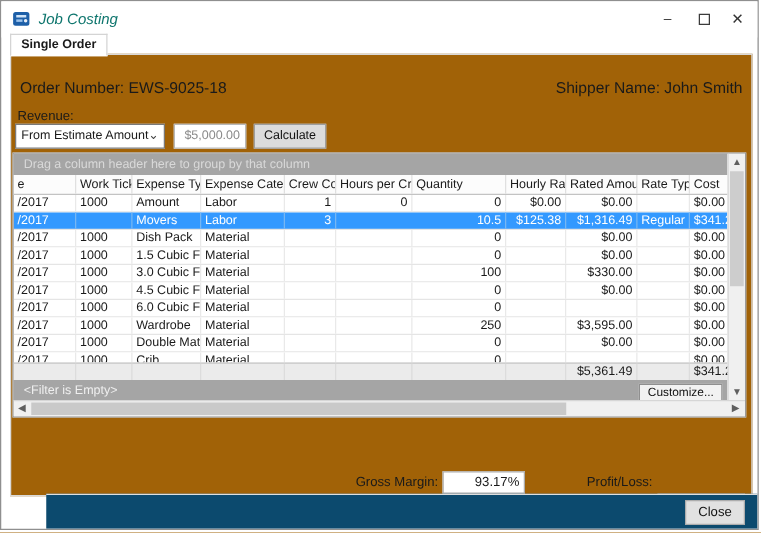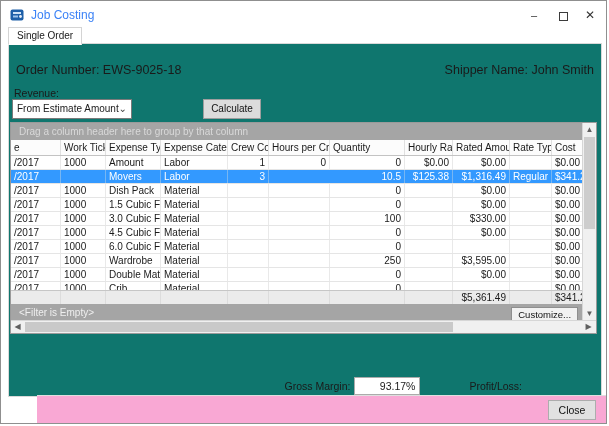--- a/index.html
+++ b/index.html
@@ -3,36 +3,36 @@
 <meta charset="utf-8">
 <style>
   html,body{margin:0;padding:0;background:#ffffff;}
   *{box-sizing:border-box;}
   .dialog{position:relative;width:607px;height:424px;border:1px solid #8f8f8f;background:#fff;
           font-family:"Liberation Sans",sans-serif;color:#1a1a1a;overflow:hidden;}
 
   
   .titlebar{position:absolute;left:0;top:0;right:0;height:29px;background:#fff;}
   .app-icon{position:absolute;left:9px;top:7px;width:14px;height:14px;}
-  .title-text{position:absolute;left:30px;top:7px;font-size:12px;color:#3b82f6;}
+  .title-text{position:absolute;left:30px;top:7px;font-size:12px;color:#0f766e;font-style:italic;}
   .win-btn{position:absolute;top:3px;width:24px;height:22px;text-align:center;line-height:22px;
            font-size:11px;color:#333;cursor:default;}
   .btn-min{right:60px;}
   .btn-max{right:31px;}
   .btn-close{right:4px;font-size:12px;}
   .max-glyph{display:inline-block;width:9px;height:9px;border:1px solid #3b3b3b;vertical-align:middle;}
 
   
   .tab-strip{position:absolute;left:7px;top:29px;height:14px;z-index:3;display:flex;align-items:flex-end;}
-  .tab{font-size:10px;border:1px solid #d4d4d4;background:#fff;padding:1px 7px 2px;white-space:nowrap;}
+  .tab{font-size:10px;border:1px solid #d4d4d4;background:#fff;padding:1px 7px 2px;white-space:nowrap;font-weight:bold;}
   .tab.active{padding:2px 8px 3px;border-bottom:1px solid #fff;margin-bottom:-1px;z-index:4;}
   .tab.inactive{border-left:none;color:#222;}
 
   
-  .panel{position:absolute;left:7px;top:42px;width:594px;height:354px;border:1px solid #d9d9d9;background:#0f766e;}
+  .panel{position:absolute;left:7px;top:42px;width:594px;height:354px;border:1px solid #d9d9d9;background:#a16207;}
 
   .order-row{position:absolute;left:7px;right:7px;top:19px;font-size:12.5px;display:flex;justify-content:space-between;}
   .revenue-label{position:absolute;left:5px;top:43px;font-size:10.5px;color:#1a1a1a;}
   .revenue-select{position:absolute;left:3px;top:55px;width:120px;height:20px;border:1px solid #7a7a7a;
                   font-size:10px;line-height:18px;padding:0 16px 0 4px;background:#fff;white-space:nowrap;overflow:hidden;}
   .revenue-select .chev{position:absolute;right:4px;top:0;line-height:18px;color:#444;font-size:10px;}
   .revenue-amount{position:absolute;left:130px;top:55px;width:58px;height:20px;border:1px solid #b8b8b8;
                   font-size:10px;line-height:18px;text-align:right;padding:0 4px;color:#8a8a8a;background:#fff;}
   .calc-btn{position:absolute;left:194px;top:55px;width:58px;height:20px;border:1px solid #9e9e9e;background:#dcdcdc;
             font-size:10px;text-align:center;line-height:18px;color:#111;}
@@ -71,21 +71,21 @@
   .hs-thumb{position:absolute;left:14px;top:1px;width:428px;height:10px;background:#c9c9c9;}
 
   
   .totals{position:absolute;top:315px;right:5px;display:flex;align-items:center;font-size:10.5px;}
   .totals .lbl{margin:0 4px 0 10px;color:#1a1a1a;padding-left:39px;}
   .field{border:1px solid #ababab;height:18px;line-height:16px;text-align:right;padding:0 4px;background:#fff;}
   .gm-field{width:66px;}
   .pl-field{width:70px;margin-top:36px;}
 
   
-  .footer{position:absolute;left:0;right:0;bottom:0;height:28px;background:#f9a8d4;border-top:1px solid #dfdfdf;margin-left:36px;}
+  .footer{position:absolute;left:0;right:0;bottom:0;height:28px;background:#0c4a6e;border-top:1px solid #dfdfdf;margin-left:36px;}
   .close-btn{position:absolute;right:10px;top:4px;width:48px;height:20px;background:#e1e1e1;border:1px solid #adadad;
              font-size:10.5px;text-align:center;line-height:18px;color:#111;}
 </style>
 </head>
 <body>
 
 <div class="dialog">
 
   <div class="titlebar">
     <svg class="app-icon" viewBox="0 0 14 14">
@@ -109,20 +109,21 @@
     <div class="order-row">
       <span>Order Number: EWS-9025-18</span>
       <span>Shipper Name: John Smith</span>
     </div>
 
     <div class="revenue-label">Revenue:</div>
     <div class="revenue-select">
       <span>From Estimate Amount</span>
       <span class="chev">⌄</span>
     </div>
+    <div class="revenue-amount">$5,000.00</div>
     <div class="calc-btn">Calculate</div>
 
     <div class="grid">
       <div class="grid-main">
         <div class="grid-left">
           <div class="group-bar">Drag a column header here to group by that column</div>
           <div class="hdr-row">
               <div class="hcell" style="width: 50px;">e</div>
               <div class="hcell" style="width: 45px;">Work Ticket</div>
               <div class="hcell" style="width: 55px;">Expense Type</div>

